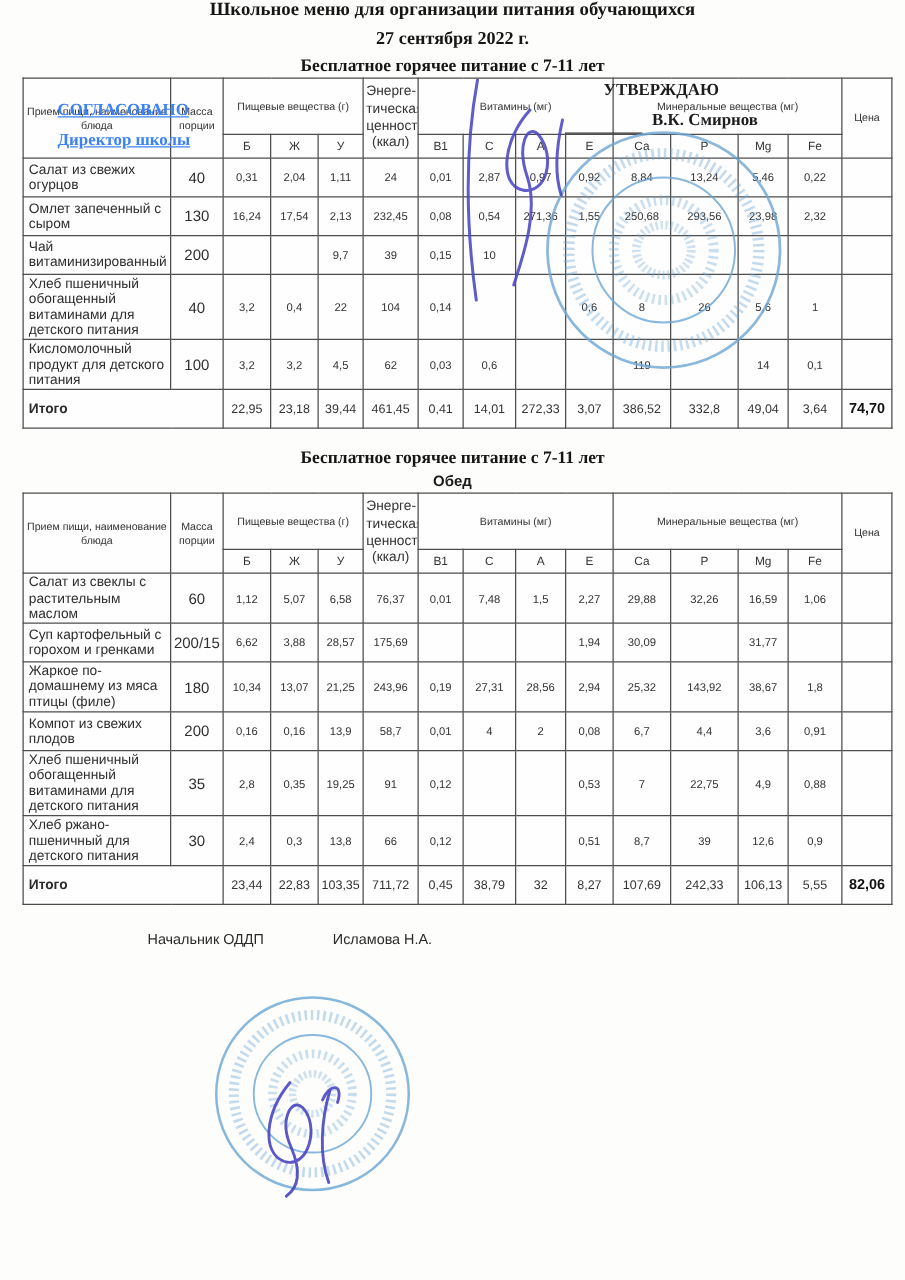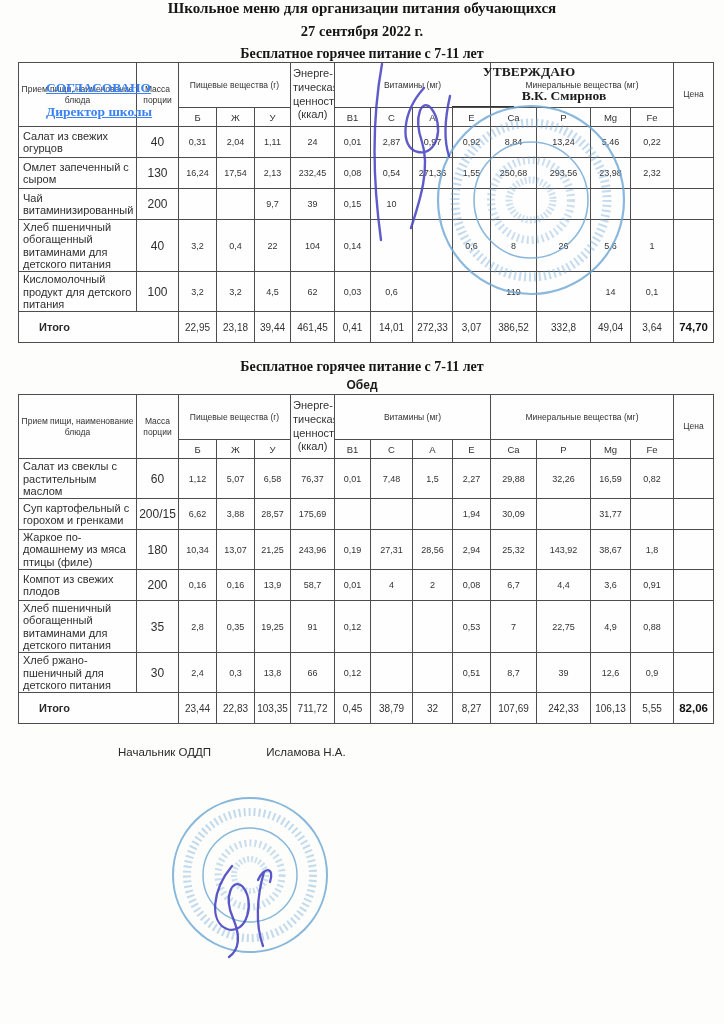--- a/index.html
+++ b/index.html
@@ -24,21 +24,21 @@
   th,td{border:1px solid #4d4d4d;text-align:center;vertical-align:middle;padding:2px 2px;color:#2b2b2b;overflow:hidden;}
   th{font-weight:normal;}
   .hgroup{font-size:8.5px;line-height:1.25;color:#333;}
   .energy{font-size:11px;}
   .hsub{font-size:9.5px;height:14px;color:#333;}
   thead tr:first-child th{height:40px;}
   .dish{text-align:left;font-size:11px;line-height:1.12;padding:1px 4px;color:#2e2e2e;}
   .mass{font-size:12px;color:#2e2e2e;}
   .num{font-size:9px;color:#333;}
   tbody td{height:26px;}
-  .total-label{text-align:left;font-weight:bold;font-size:11px;padding-left:20px;}
+  .total-label{text-align:left;font-weight:bold;font-size:11px;padding-left:4px;}
   .total{font-size:10px;}
   .price-total{font-weight:bold;font-size:11.5px;color:#111;}
   
   .footer-row{margin:22px 0 0 118px;font-size:11.5px;color:#2a2a2a;}
   .footer-row .name{margin-left:52px;}
   
   .overlay{position:absolute;pointer-events:none;}
   .o-sig-top{left:352px;top:56px;}
   .o-stamp-top{left:432px;top:102px;}
   .o-stamp-bottom{left:168px;top:792px;}
@@ -268,21 +268,21 @@
             <td class="num">5,07</td>
             <td class="num">6,58</td>
             <td class="num">76,37</td>
             <td class="num">0,01</td>
             <td class="num">7,48</td>
             <td class="num">1,5</td>
             <td class="num">2,27</td>
             <td class="num">29,88</td>
             <td class="num">32,26</td>
             <td class="num">16,59</td>
-            <td class="num">0,82</td>
+            <td class="num">1,06</td>
             <td class="num"></td>
           </tr>
           <tr>
             <td class="dish">Суп картофельный с горохом и гренками</td>
             <td class="mass">200/15</td>
             <td class="num">6,62</td>
             <td class="num">3,88</td>
             <td class="num">28,57</td>
             <td class="num">175,69</td>
             <td class="num"></td>

